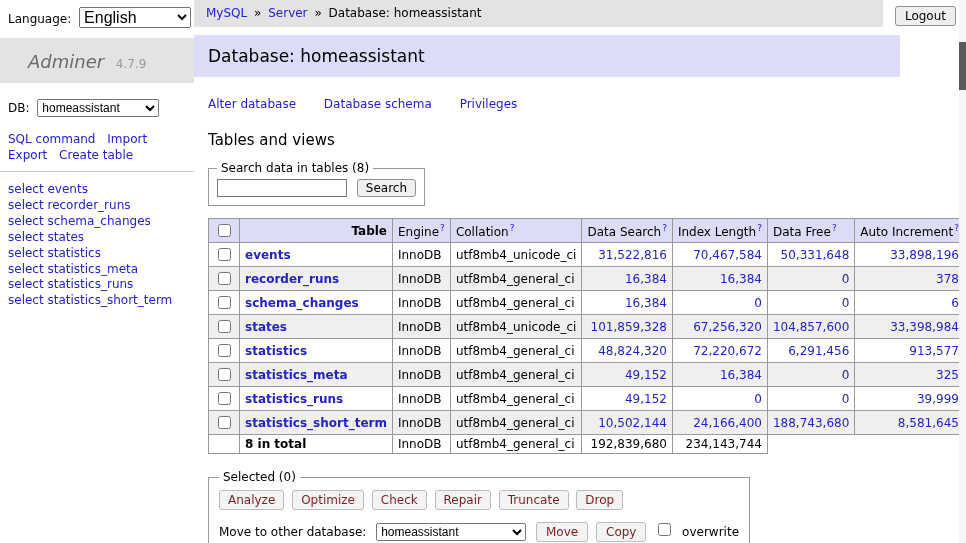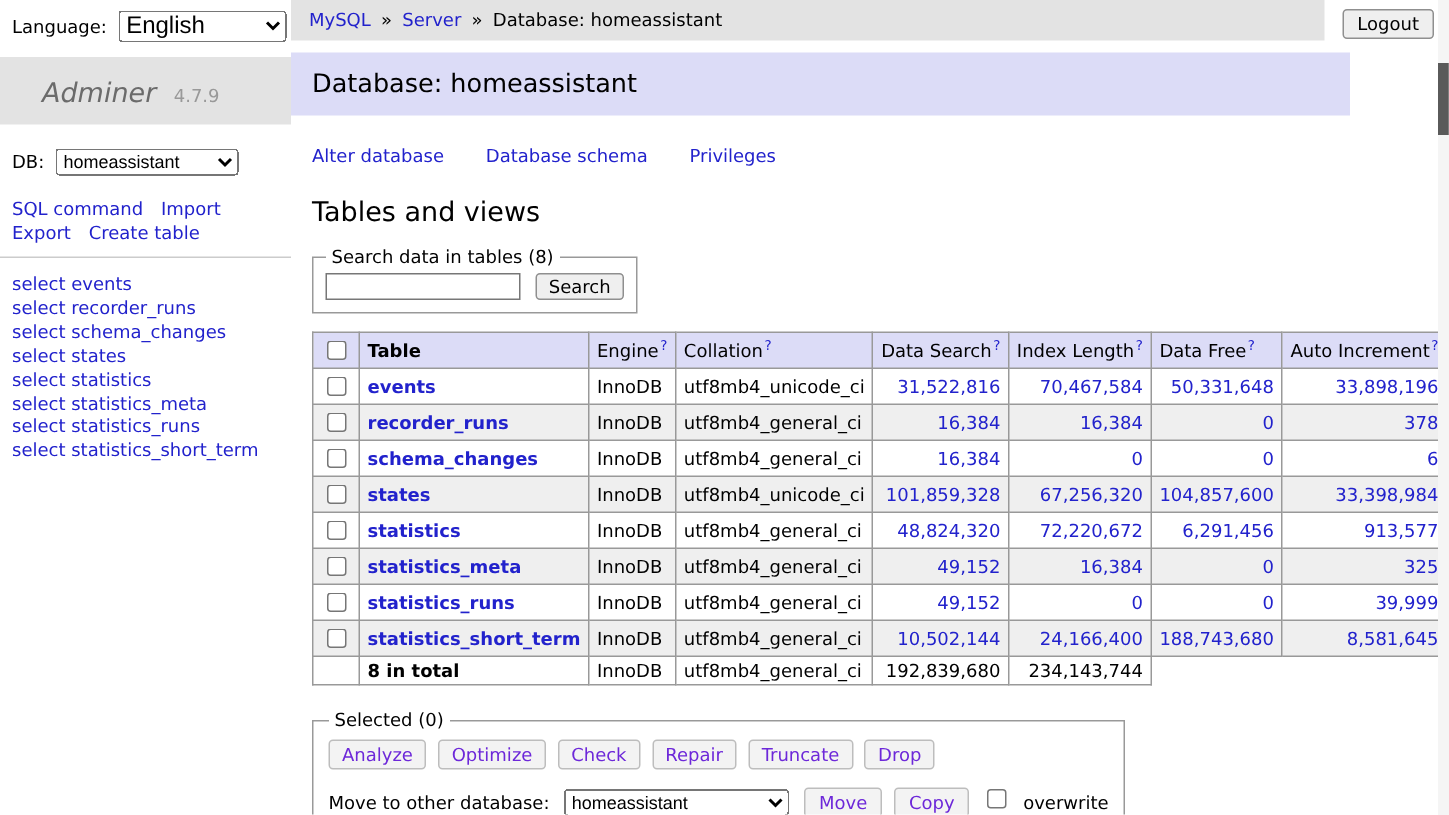--- a/index.html
+++ b/index.html
@@ -33,43 +33,43 @@
   .topbar { display:flex; align-items:center; }
   .breadcrumb { flex:1; background:#e3e3e3; padding:6px 12px 7px 12px; margin-right:12px; white-space:nowrap; }
   .breadcrumb .sep { color:#000; margin:0 3px; }
   .logout-btn { margin:5px 10px 0 0; }
 
   button {
     font-family:"DejaVu Sans", sans-serif; font-size:12px;
     background:#efefef; border:1px solid #8f8f8f; border-radius:3px;
     padding:2px 9px; color:#000; cursor:pointer;
   }
-  button:disabled { color:#6d28d9; border-color:#bdbdbd; background:#f3f3f3; cursor:default;text-align:right; }
+  button:disabled { color:#7f1d1d; border-color:#bdbdbd; background:#f3f3f3; cursor:default;text-align:right; }
 
   .page-title {
     margin:8px 66px 0 0; padding:11px 14px; background:#dcdcf7;
     font-size:17px; font-weight:normal;
   }
   .content-inner { padding-left:14px; }
 
   .nav-links { margin:20px 0 0 0; }
   .nav-links a { margin-right:24px; }
 
-  h3 { font-size:18px; font-weight:normal; margin:20px 0 0 0; }
+  h3 { font-size:15px; font-weight:normal; margin:20px 0 0 0; }
 
   fieldset { border:1px solid #999; width:fit-content; margin:12px 0 0 0; padding:4px 8px 8px 8px; }
   legend { padding:0 4px; }
   .search-fs input[type=text] { width:130px; font-size:12px; padding:1px 2px; border:1px solid #777; }
   .search-fs button { margin-left:6px; padding:1px 8px; }
 
   
   table.db-tables { border-collapse:collapse; margin-top:12px; }
   .db-tables th, .db-tables td { border:1px solid #999; padding:2px 5px; white-space:nowrap; }
   .db-tables thead th { background:#dcdcf7; font-weight:normal; text-align:left; }
-  .db-tables thead th.c-name { font-weight:bold; text-align:left; }
+  .db-tables thead th.c-name { font-weight:bold; text-align:right; }
   .db-tables sup.help { font-size:9px; color:#2222cc; margin-left:1px; cursor:pointer; }
   .db-tables tbody tr:nth-child(even) { background:#efefef; }
   .db-tables tbody tr.total-row { background:#fff; }
   .c-check { width:24px; text-align:center; }
   .c-name  { min-width:122px; }
   .c-name a { font-weight:bold; }
   .c-engine{ min-width:46px; }
   .c-coll  { min-width:104px; }
   .c-num   { text-align:right; }
   .c-dl { min-width:70px; } .c-il { min-width:74px; } .c-df { min-width:62px; }

